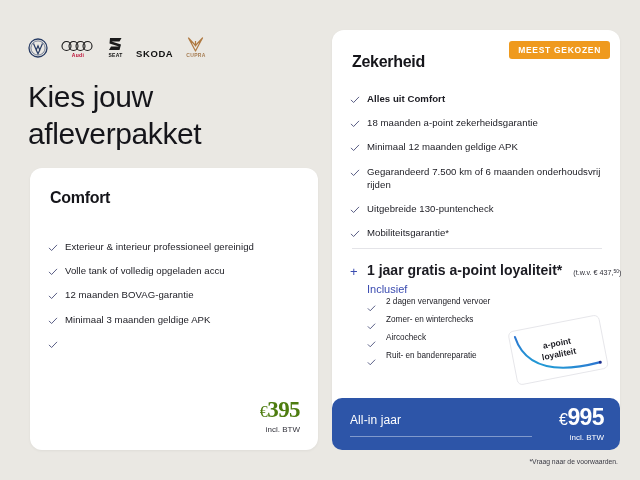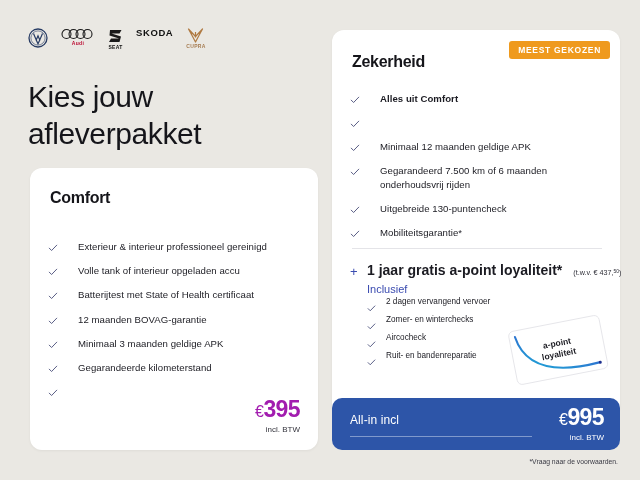--- a/index.html
+++ b/index.html
@@ -35,21 +35,21 @@
     top: 28px;
     display: flex;
     align-items: flex-end;
     gap: 13px;
     height: 30px;
   }
   .brand-logo {
     display: flex;
     flex-direction: column;
     align-items: center;
-    justify-content: flex-start;
+    justify-content: flex-end;
     height: 30px;
   }
   .brand-logo svg { display: block; }
   .brand-sub {
     font-size: 5px;
     font-weight: 700;
     letter-spacing: 0.3px;
     line-height: 1;
     margin-top: 1px;
   }
@@ -135,21 +135,21 @@
     right: 14px;
     list-style: none;
     margin: 0;
     padding: 0;
   }
   .feat-list.comfort { top: 60px; margin-top: 12px; }
   .feat-list.zekerheid { top: 62px; }
   .feat-item {
     display: flex;
     align-items: flex-start;
-    gap: 20px;
+    gap: 7px;
     margin-bottom: 11px;
   }
   .feat-item:last-child { margin-bottom: 0; }
   .check {
     flex: 0 0 auto;
     width: 10px;
     height: 10px;
     margin-top: 3px;
   }
   .check svg { display: block; }
@@ -255,23 +255,24 @@
   
   .price-block {
     position: absolute;
     right: 18px;
     bottom: 16px;
     text-align: right;
   }
   .price-amount {
     font-size: 23px;
     font-weight: 700;
-    color: #a21caf;
+    color: #4d7c0f;
     letter-spacing: -0.6px;
     line-height: 1;
+    font-family: Liberation Serif, serif;
   }
   .price-amount .eur {
     font-size: 16px;
     font-weight: 500;
     letter-spacing: -0.5px;
   }
   .price-sub {
     font-size: 8px;
     color: #33333c;
     margin-top: 4px;
@@ -398,53 +399,37 @@
             </svg>
         </span>
         <span class="feat-text">Exterieur &amp; interieur professioneel gereinigd</span>
       </li>
       <li class="feat-item">
         <span class="check">
           <svg width="10" height="10" viewBox="0 0 12 12">
               <path d="M1.5 6.2 L4.3 9 L10.5 2.6" fill="none" stroke="#4a4f7a" stroke-width="1.1" stroke-linecap="round" stroke-linejoin="round"></path>
             </svg>
         </span>
-        <span class="feat-text">Volle tank of interieur opgeladen accu</span>
-      </li>
-      <li class="feat-item">
-        <span class="check">
-          <svg width="10" height="10" viewBox="0 0 12 12">
-              <path d="M1.5 6.2 L4.3 9 L10.5 2.6" fill="none" stroke="#4a4f7a" stroke-width="1.1" stroke-linecap="round" stroke-linejoin="round"></path>
-            </svg>
-        </span>
-        <span class="feat-text">Batterijtest met State of Health certificaat</span>
+        <span class="feat-text">Volle tank of volledig opgeladen accu</span>
       </li>
       <li class="feat-item">
         <span class="check">
           <svg width="10" height="10" viewBox="0 0 12 12">
               <path d="M1.5 6.2 L4.3 9 L10.5 2.6" fill="none" stroke="#4a4f7a" stroke-width="1.1" stroke-linecap="round" stroke-linejoin="round"></path>
             </svg>
         </span>
         <span class="feat-text">12 maanden BOVAG-garantie</span>
       </li>
       <li class="feat-item">
         <span class="check">
           <svg width="10" height="10" viewBox="0 0 12 12">
               <path d="M1.5 6.2 L4.3 9 L10.5 2.6" fill="none" stroke="#4a4f7a" stroke-width="1.1" stroke-linecap="round" stroke-linejoin="round"></path>
             </svg>
         </span>
         <span class="feat-text">Minimaal 3 maanden geldige APK</span>
-      </li>
-      <li class="feat-item">
-        <span class="check">
-          <svg width="10" height="10" viewBox="0 0 12 12">
-              <path d="M1.5 6.2 L4.3 9 L10.5 2.6" fill="none" stroke="#4a4f7a" stroke-width="1.1" stroke-linecap="round" stroke-linejoin="round"></path>
-            </svg>
-        </span>
-        <span class="feat-text">Gegarandeerde kilometerstand</span>
       </li>
       <li class="feat-item">
         <span class="check">
           <svg width="10" height="10" viewBox="0 0 12 12">
               <path d="M1.5 6.2 L4.3 9 L10.5 2.6" fill="none" stroke="#4a4f7a" stroke-width="1.1" stroke-linecap="round" stroke-linejoin="round"></path>
             </svg>
         </span>
       </li>
     </ul>
 
@@ -467,20 +452,21 @@
             </svg>
         </span>
         <span class="feat-text bold">Alles uit Comfort</span>
       </li>
       <li class="feat-item">
         <span class="check">
           <svg width="10" height="10" viewBox="0 0 12 12">
               <path d="M1.5 6.2 L4.3 9 L10.5 2.6" fill="none" stroke="#4a4f7a" stroke-width="1.1" stroke-linecap="round" stroke-linejoin="round"></path>
             </svg>
         </span>
+        <span class="feat-text">18 maanden a-point zekerheidsgarantie</span>
       </li>
       <li class="feat-item">
         <span class="check">
           <svg width="10" height="10" viewBox="0 0 12 12">
               <path d="M1.5 6.2 L4.3 9 L10.5 2.6" fill="none" stroke="#4a4f7a" stroke-width="1.1" stroke-linecap="round" stroke-linejoin="round"></path>
             </svg>
         </span>
         <span class="feat-text">Minimaal 12 maanden geldige APK</span>
       </li>
       <li class="feat-item">
@@ -568,21 +554,21 @@
           <path d="M16 16 C 20 46, 46 60, 94 57" fill="none" stroke="url(#arcGrad)" stroke-width="2.1" stroke-linecap="round"></path>
           <circle cx="95" cy="57" r="1.5" fill="#1d2f8f"></circle>
           <text x="56" y="33" font-family="Liberation Sans, sans-serif" font-size="8.5" font-weight="700" fill="#1b1b22" text-anchor="middle">a-point</text>
           <text x="56" y="44" font-family="Liberation Sans, sans-serif" font-size="8.5" font-weight="700" fill="#1b1b22" text-anchor="middle">loyaliteit</text>
         </g>
       </svg>
     </div>
   </div>
 
   <div class="blue-footer">
-    <div class="allin-label">All-in incl</div>
+    <div class="allin-label">All-in jaar</div>
     <div class="allin-rule"></div>
     <div class="allin-price">
       <div class="allin-amount"><span class="eur">€</span><span>995</span></div>
       <div class="allin-sub">incl. BTW</div>
     </div>
   </div>
 
   <div class="footnote">*Vraag naar de voorwaarden.</div>
 
 </div>

